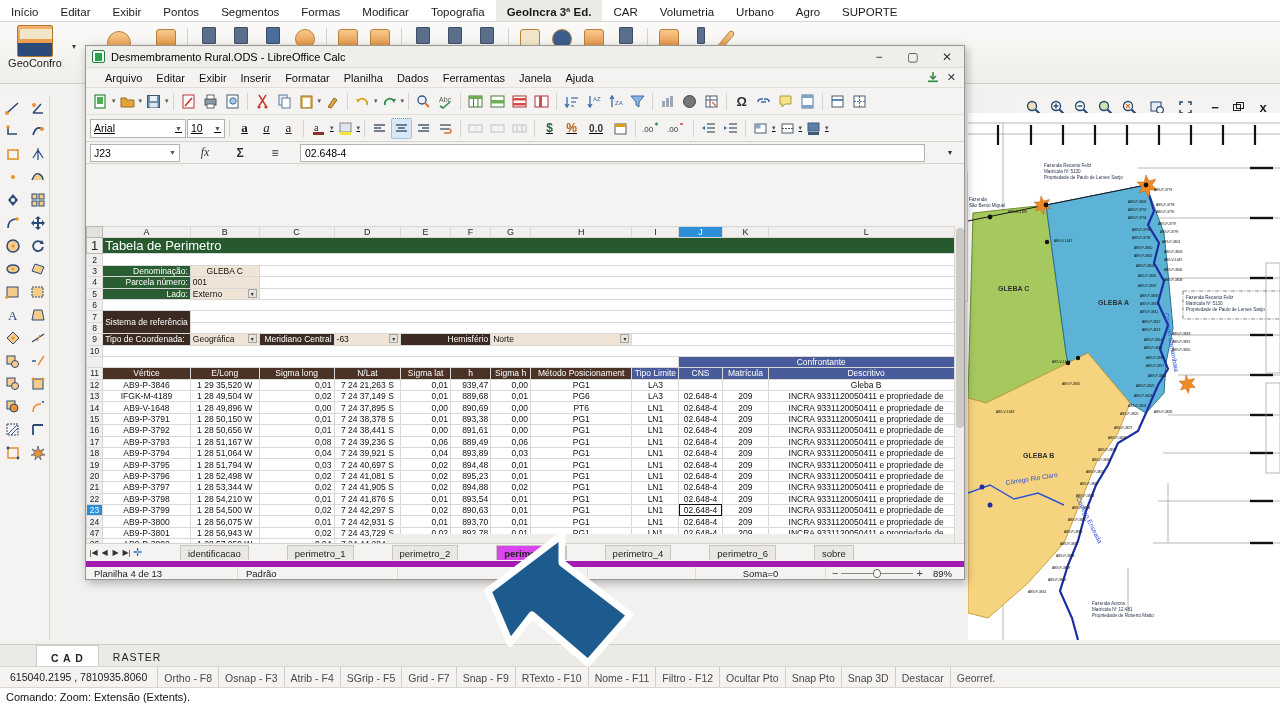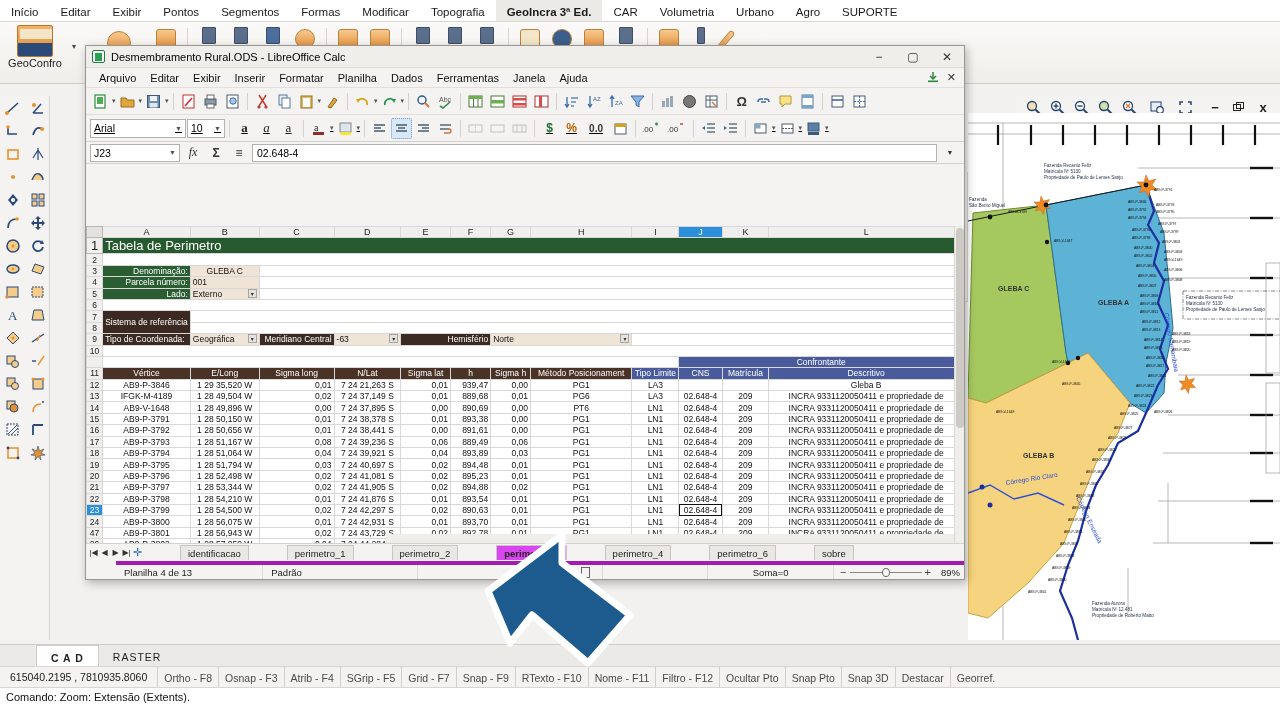--- a/index.html
+++ b/index.html
@@ -102,42 +102,42 @@
   .calc-title { height:22px; background:#f0eeeb; border-bottom:1px solid #ddd9d4;
               display:flex; align-items:center; font-size:11px; padding-left:6px; }
   .calc-ico { width:13px; height:13px; margin-right:6px; border-radius:2px;
               background:#fff; border:1px solid #1d7d3f; position:relative; }
   .calc-ico:after { content:""; position:absolute; left:2px; top:2px;
               width:7px; height:8px; background:#2aa14f; }
   .win-ctl { margin-left:auto; display:flex; }
   .win-ctl span { width:34px; height:22px; display:flex; align-items:center;
               justify-content:center; font-size:12px; color:#333; }
   .calc-menu { height:20px; background:#f4f3f1; display:flex; align-items:center;
-              font-size:11px; border-bottom:1px solid #e2dfda; padding-left:6px; }
+              font-size:11px; border-bottom:1px solid #e2dfda; padding-left:12px; }
   .calc-menu .mi { padding:0 7px; color:#111; }
   .menu-right { margin-left:auto; display:flex; align-items:center; gap:8px;
               padding-right:8px; }
   .calc-tb { height:27px; background:#f4f3f1; display:flex; align-items:center;
               padding:0 4px; border-bottom:1px solid #e2dfda; gap:1px;
               overflow:hidden; }
   .ci { width:21px; height:21px; border-radius:2px; display:flex;
         align-items:center; justify-content:center; font-size:11px; }
   .ci b { font-size:10px; }
   .csep { width:1px; height:17px; background:#d5d2cd; margin:0 3px; }
   .calc-fmt { height:27px; background:#f4f3f1; display:flex; align-items:center;
               padding:0 4px; border-bottom:1px solid #d5d2cd; gap:1px;text-decoration:underline; }
   .fname { width:96px; height:19px; background:#fff; border:1px solid #b5b2ad;
            font-size:10.5px; padding:0 3px; display:flex; align-items:center;
            position:relative; }
   .fsize { width:38px; height:19px; background:#fff; border:1px solid #b5b2ad;
            font-size:10.5px; padding:0 3px; display:flex; align-items:center; }
   .drop { margin-left:auto; font-size:7px; color:#555; }
 
   .formula-row { height:22px; background:#f4f3f1; display:flex; align-items:center;
-              padding:0 4px; border-bottom:1px solid #d5d2cd; gap:3px; }
+              padding:0 4px; border-bottom:1px solid #d5d2cd; gap:15px; }
   .namebox { width:90px; height:18px; background:#fff; border:1px solid #b5b2ad;
               font-size:10.5px; padding:0 3px; display:flex; align-items:center; }
   .fbtn { width:20px; height:18px; display:flex; align-items:center;
               justify-content:center; font-size:12px; color:#333; }
   .finput { flex:1; height:18px; background:#fff; border:1px solid #b5b2ad;
               font-size:10.5px; padding:0 4px; display:flex; align-items:center; }
 
   
   .grid-wrap { position:absolute; left:0; right:0; top:180px; bottom:36px;
               background:#fff; overflow:hidden; }
@@ -173,22 +173,22 @@
 
   
   .sheet-tabs { position:absolute; left:0; right:0; bottom:18px; height:18px;
               background:#f4f3f1; border-top:1px solid #d5d2cd;
               display:flex; align-items:center; font-size:9.5px; padding-left:2px; }
   .navbtn { width:11px; text-align:center; color:#333; font-size:8px; }
   .stab { padding:2px 7px 1px 7px; border:1px solid #c8c5c0; border-bottom:none;
               background:#eae8e4; margin-right:1px; color:#222;margin-left:37px; }
   .stab.active { background:#d946ef; font-weight:bold; }
   .calc-status { position:absolute; left:0; right:0; bottom:0; height:18px;
-              background:#f4f3f1; border-top:4px solid #a21caf;
-              display:flex; align-items:center; font-size:9.5px; color:#222;margin-left:30px; }
+              background:#f4f3f1; border-top:6px solid #a21caf;
+              display:flex; align-items:center; font-size:9.5px; color:#222; }
   .cs-seg { padding:0 8px; border-right:1px solid #dedbd6; height:100%;
               display:flex; align-items:center; }
   .zslider { display:flex; align-items:center; gap:3px; padding:0 6px; }
   .ztrack { width:72px; height:1px; background:#8b8882; position:relative; }
   .zthumb { position:absolute; left:32px; top:-4px; width:8px; height:9px;
               border-radius:50%; border:1px solid #6f6c66; background:#fafafa; }
 
   
   .vscroll { position:absolute; right:0; top:180px; bottom:36px; width:10px;
              background:#f0eeeb; border-left:1px solid #dcd9d4; }

